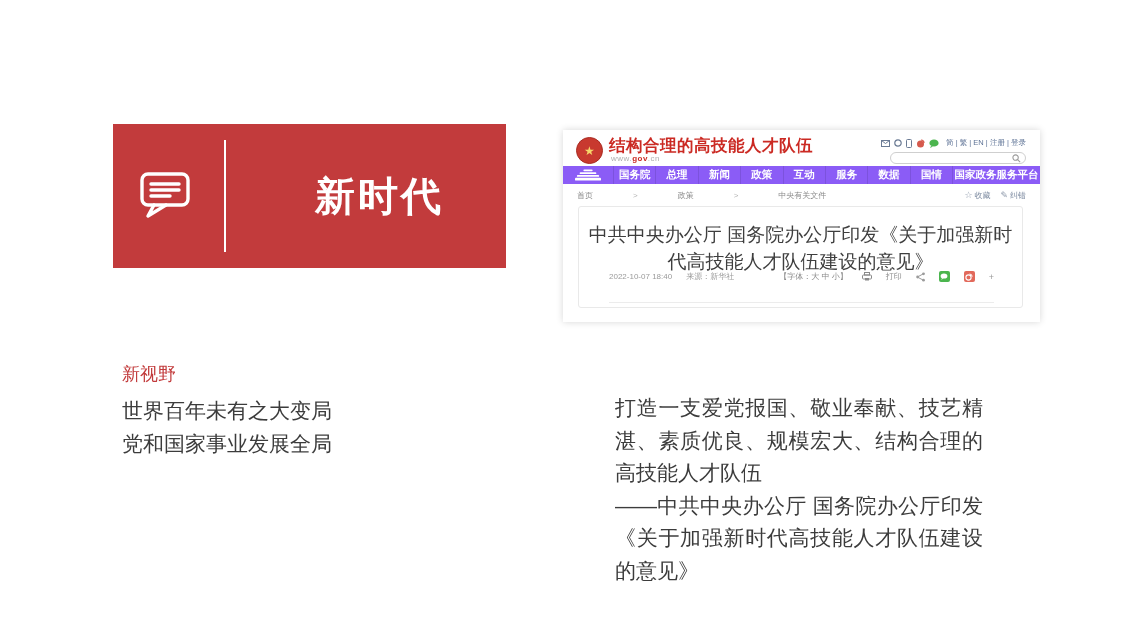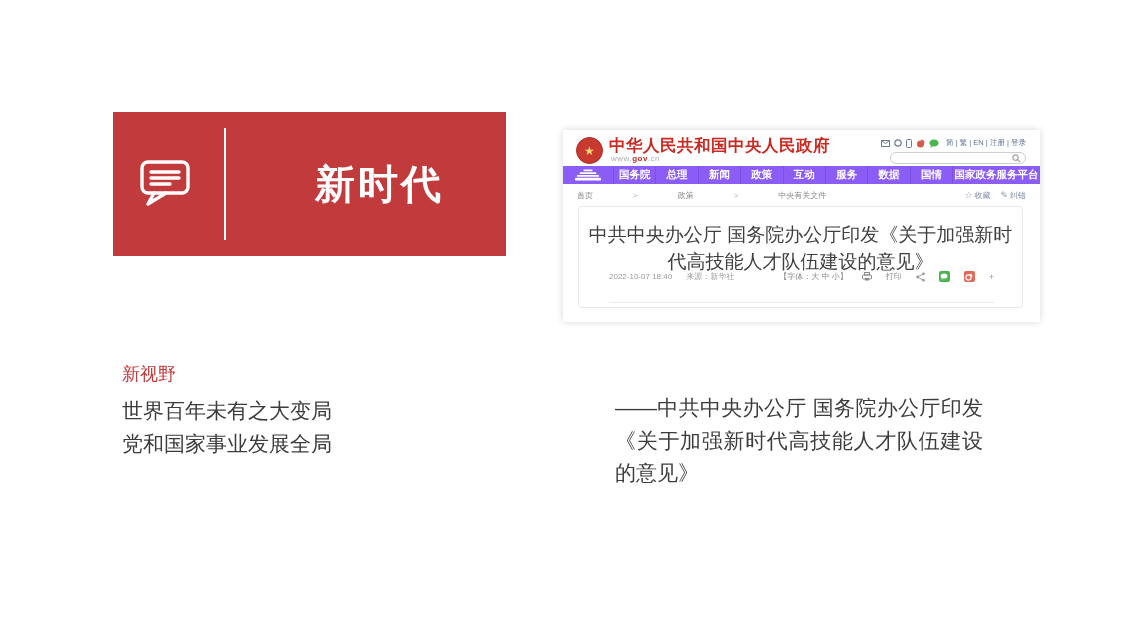--- a/index.html
+++ b/index.html
@@ -1,20 +1,20 @@
 <!DOCTYPE html>
 <html><head>
 <meta charset="utf-8">
 <style>
   html,body{margin:0;padding:0;background:#fff;}
   .slide{position:relative;width:1124px;height:628px;background:#ffffff;overflow:hidden;
          font-family:"Liberation Sans",sans-serif;}
 
   
-  .badge{position:absolute;left:113px;top:112px;width:393px;height:144px;background:#C23B3C;text-align:right;}
+  .badge{position:absolute;left:113px;top:124px;width:393px;height:144px;background:#C23B3C;text-align:right;}
   .badge-icon{position:absolute;left:26px;top:47px;width:52px;height:50px;}
   .badge-divider{position:absolute;left:111px;top:16px;width:2px;height:112px;background:#ffffff;}
   .badge-title{position:absolute;left:140px;top:0;width:253px;height:144px;display:flex;
                align-items:center;justify-content:center;color:#ffffff;font-size:40px;
                font-weight:bold;letter-spacing:3px;}
 
   
   .gov-shot{position:absolute;left:563px;top:130px;width:477px;height:192px;background:#ffffff;
             box-shadow:0 0 7px rgba(0,0,0,0.16);overflow:hidden;}
   .gov-emblem{position:absolute;left:13px;top:7px;width:25px;height:25px;border-radius:50%;
@@ -75,21 +75,21 @@
         <path d="M15 34 L9 45 L27 34"></path>
       </g>
     </svg>
     <div class="badge-divider"></div>
     <div class="badge-title">新时代</div>
   </div>
 
   <div class="gov-shot">
 
     <div class="gov-emblem">★</div>
-    <div class="gov-name">中华人民共和国中央人民政府</div>
+    <div class="gov-name">结构合理的高技能人才队伍</div>
     <div class="gov-url"><span>www.</span><span class="u-gov">gov</span><span>.cn</span></div>
 
     <div class="gov-utils">
       <svg width="9" height="7" viewBox="0 0 9 7">
         <rect x="0.5" y="0.5" width="8" height="6" fill="none" stroke="#6B7B94" stroke-width="1"></rect>
         <path d="M0.5 0.5 L4.5 3.5 L8.5 0.5" fill="none" stroke="#6B7B94" stroke-width="1"></path>
       </svg>
       <svg width="8" height="8" viewBox="0 0 8 8">
         <circle cx="4" cy="4" r="3.2" fill="none" stroke="#6B7B94" stroke-width="1.2"></circle>
       </svg>
@@ -194,16 +194,17 @@
     </div>
   </div>
 
   <div class="section-label">新视野</div>
   <div class="section-lines">
     <div>世界百年未有之大变局</div>
     <div>党和国家事业发展全局</div>
   </div>
 
   <div class="quote">
+    <div>打造一支爱党报国、敬业奉献、技艺精湛、素质优良、规模宏大、结构合理的高技能人才队伍</div>
     <div>——中共中央办公厅 国务院办公厅印发《关于加强新时代高技能人才队伍建设的意见》</div>
   </div>
 
 </div>
 
 </body></html>

